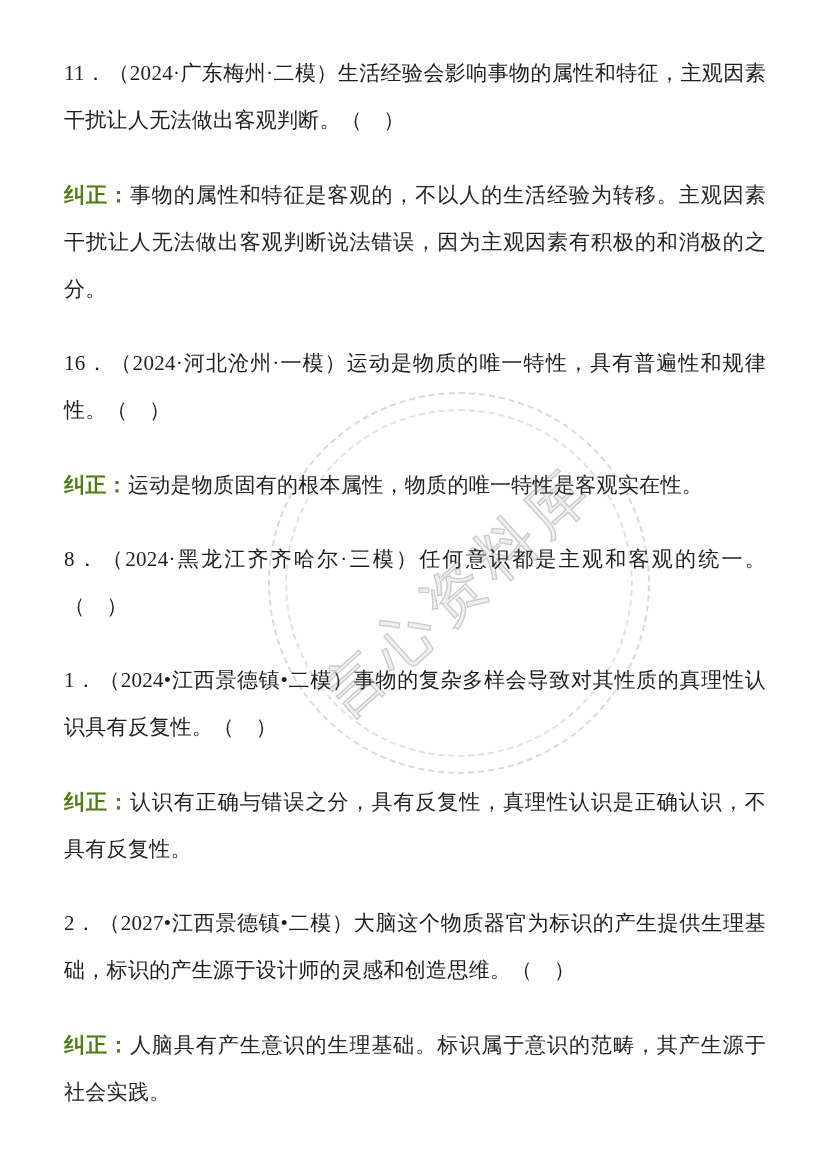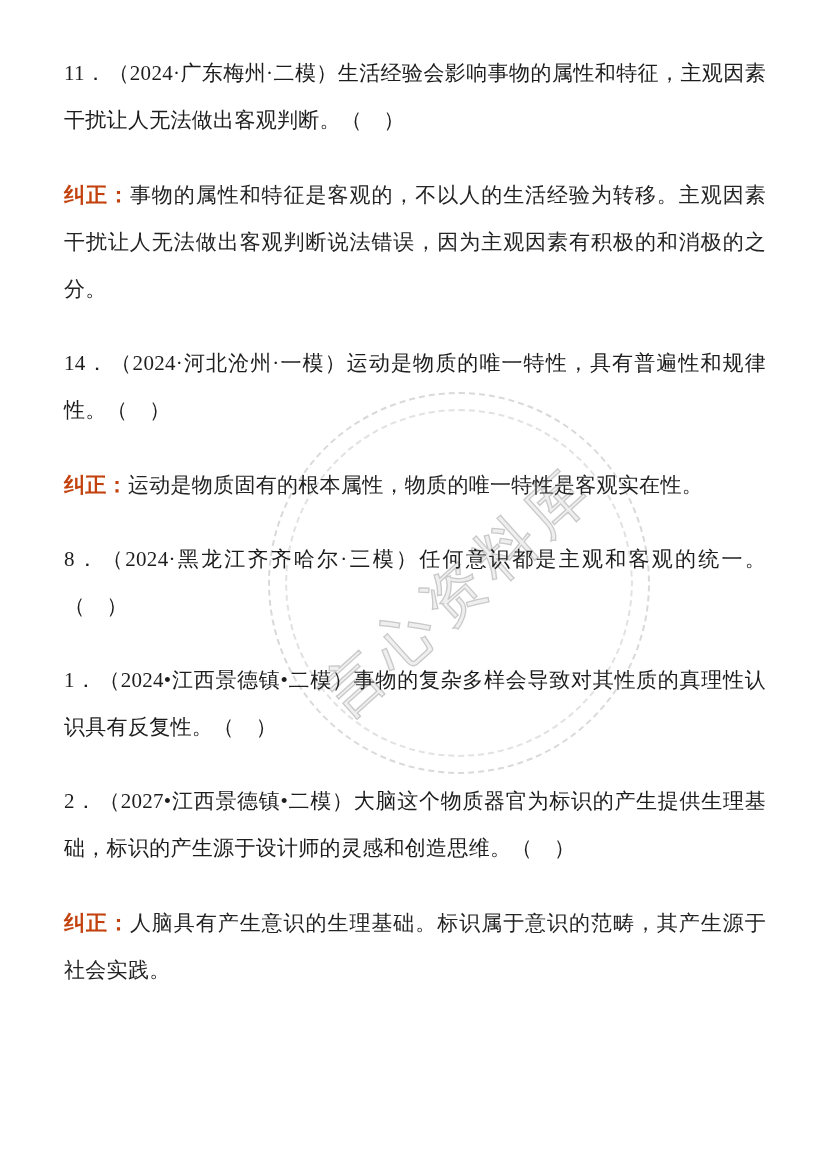--- a/index.html
+++ b/index.html
@@ -23,21 +23,21 @@
     font-size: 21px;
     line-height: 47px;
     color: #1d1d1d;
     text-align: justify;
     letter-spacing: 0.3px;
   }
   .q-number { margin-right: 2px; }
   .correction-label {
     font-weight: bold;
     font-family: "Liberation Sans", "DejaVu Sans", sans-serif;
-    color: #c2410c;
+    color: #4d7c0f;
   }
   .correction-body { color: #242424; }
   .watermark {
     position: absolute;
     left: 268px;
     top: 392px;
     width: 382px;
     height: 382px;
     z-index: 1;
     pointer-events: none;
@@ -91,26 +91,27 @@
     <div class="wm-circle-outer"></div>
     <div class="wm-circle-inner"></div>
     <div class="wm-text">言心资料库</div>
   </div>
 
   <div class="content">
 
     <p class="para"><span class="q-number">11．</span><span>（2024·广东梅州·二模）生活经验会影响事物的属性和特征，主观因素干扰让人无法做出客观判断。（　）</span></p>
     <p class="para"><span class="correction-label">纠正：</span><span class="correction-body">事物的属性和特征是客观的，不以人的生活经验为转移。主观因素干扰让人无法做出客观判断说法错误，因为主观因素有积极的和消极的之分。</span></p>
 
-    <p class="para"><span class="q-number">14．</span><span>（2024·河北沧州·一模）运动是物质的唯一特性，具有普遍性和规律性。（　）</span></p>
+    <p class="para"><span class="q-number">16．</span><span>（2024·河北沧州·一模）运动是物质的唯一特性，具有普遍性和规律性。（　）</span></p>
     <p class="para"><span class="correction-label">纠正：</span><span class="correction-body">运动是物质固有的根本属性，物质的唯一特性是客观实在性。</span></p>
 
     <p class="para"><span class="q-number">8．</span><span>（2024·黑龙江齐齐哈尔·三模）任何意识都是主观和客观的统一。（　）</span></p>
 
     <p class="para"><span class="q-number">1．</span><span>（2024•江西景德镇•二模）事物的复杂多样会导致对其性质的真理性认识具有反复性。（　）</span></p>
+    <p class="para"><span class="correction-label">纠正：</span><span class="correction-body">认识有正确与错误之分，具有反复性，真理性认识是正确认识，不具有反复性。</span></p>
 
     <p class="para"><span class="q-number">2．</span><span>（2027•江西景德镇•二模）大脑这个物质器官为标识的产生提供生理基础，标识的产生源于设计师的灵感和创造思维。（　）</span></p>
     <p class="para"><span class="correction-label">纠正：</span><span class="correction-body">人脑具有产生意识的生理基础。标识属于意识的范畴，其产生源于社会实践。</span></p>
 
   </div>
 
   <div class="footer">第4/24页</div>
 
 </div>
 

